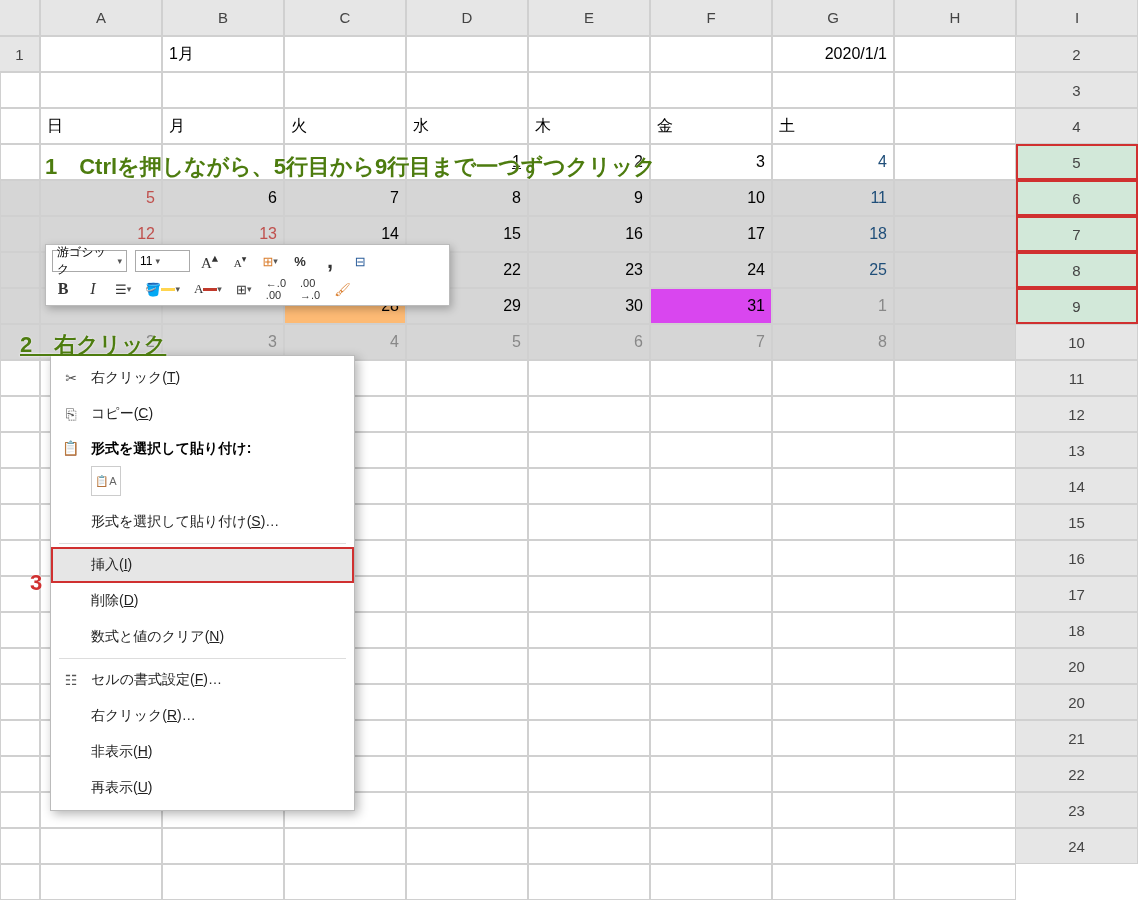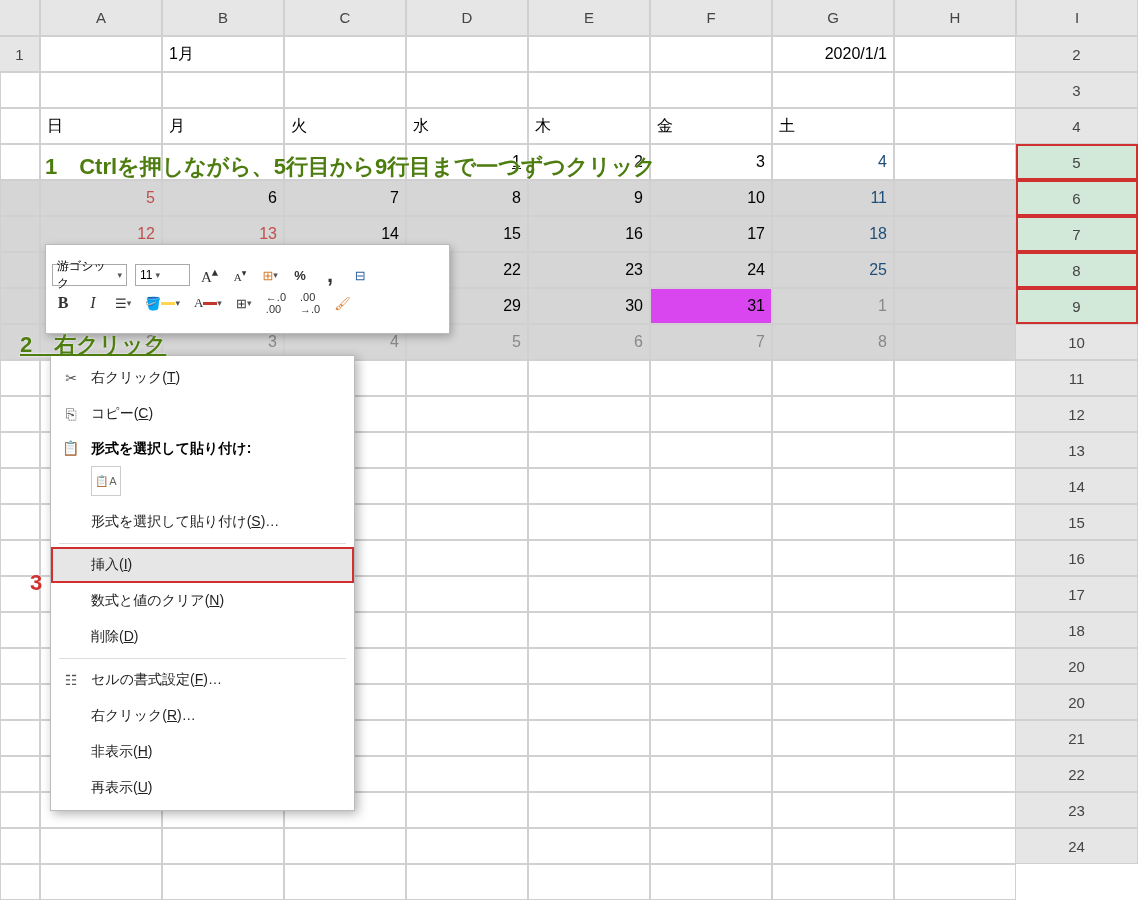--- a/index.html
+++ b/index.html
@@ -53,21 +53,21 @@
   .underline { text-decoration: underline; }
 
   
   .mini-toolbar {
     position: absolute;
     left: 45px; top: 244px;
     width: 405px;
     background: #fff;
     border: 1px solid #bbb;
     box-shadow: 2px 3px 8px rgba(0,0,0,0.25);
-    padding: 18px 6px;
+    padding: 4px 6px;
     display: flex;
     flex-direction: column;
     gap: 4px;
     font-size: 13px;
     z-index: 5;
   }
   .tb-row { display: flex; align-items: center; gap: 8px; }
   .tb-item {
     display: flex;
     align-items: center;
@@ -498,24 +498,24 @@
     </div>
   </div>
   <div class="menu-item">
     <span><span>形式を選択して貼り付け(</span><span class="mnemonic">S</span><span>)…</span></span>
   </div>
   <div class="menu-sep"></div>
   <div class="menu-item hover">
     <span><span>挿入(</span><span class="mnemonic">I</span><span>)</span></span>
   </div>
   <div class="menu-item">
+    <span><span>削除(</span><span class="mnemonic">D</span><span>)</span></span>
+  </div>
+  <div class="menu-item">
     <span><span>数式と値のクリア(</span><span class="mnemonic">N</span><span>)</span></span>
-  </div>
-  <div class="menu-item">
-    <span><span>削除(</span><span class="mnemonic">D</span><span>)</span></span>
   </div>
   <div class="menu-sep"></div>
   <div class="menu-item">
     <span class="icon">☷</span>
     <span><span>セルの書式設定(</span><span class="mnemonic">F</span><span>)…</span></span>
   </div>
   <div class="menu-item">
     <span><span>右クリック(</span><span class="mnemonic">R</span><span>)…</span></span>
   </div>
   <div class="menu-item">

